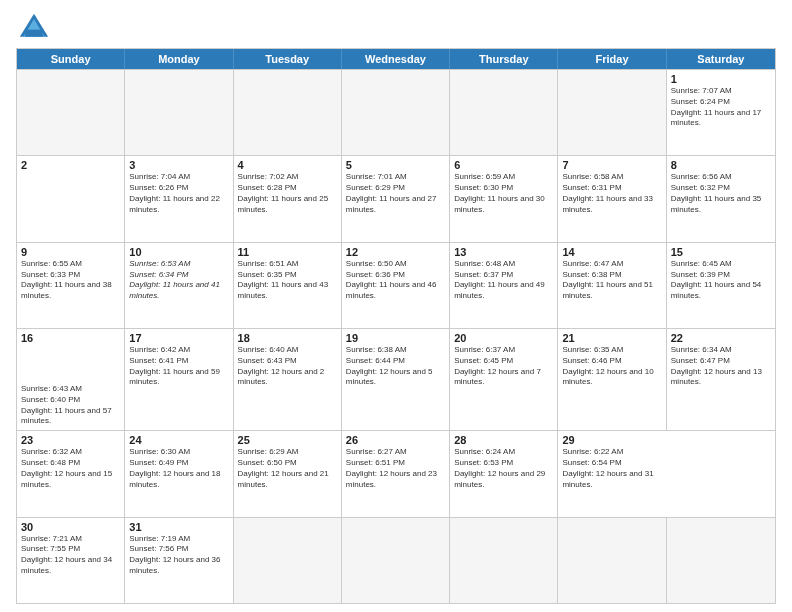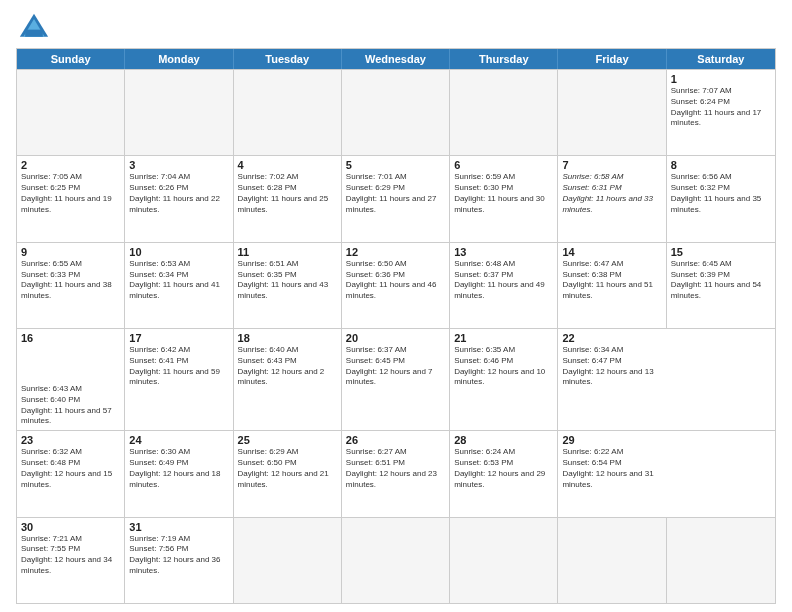--- a/index.html
+++ b/index.html
@@ -149,23 +149,20 @@
           <div class="cal-cell">
             <span class="day-num">1</span>
             <div class="day-info" style="white-space: pre-line;">Sunrise: 7:07 AM
 Sunset: 6:24 PM
 Daylight: 11 hours and 17 minutes.</div>
           </div>
         </div>
         <div class="cal-row">
           <div class="cal-cell">
             <span class="day-num">2</span>
-            <div class="day-info" style="white-space: pre-line;">Sunrise: 7:05 AM
-Sunset: 6:25 PM
-Daylight: 11 hours and 19 minutes.</div>
           </div>
           <div class="cal-cell">
             <span class="day-num">3</span>
             <div class="day-info" style="white-space: pre-line;">Sunrise: 7:04 AM
 Sunset: 6:26 PM
 Daylight: 11 hours and 22 minutes.</div>
           </div>
           <div class="cal-cell">
             <span class="day-num">4</span>
             <div class="day-info" style="white-space: pre-line;">Sunrise: 7:02 AM
@@ -179,41 +176,41 @@
 Daylight: 11 hours and 27 minutes.</div>
           </div>
           <div class="cal-cell">
             <span class="day-num">6</span>
             <div class="day-info" style="white-space: pre-line;">Sunrise: 6:59 AM
 Sunset: 6:30 PM
 Daylight: 11 hours and 30 minutes.</div>
           </div>
           <div class="cal-cell">
             <span class="day-num">7</span>
-            <div class="day-info" style="white-space: pre-line; font-style: italic;">Sunrise: 6:58 AM
+            <div class="day-info" style="white-space: pre-line;">Sunrise: 6:58 AM
 Sunset: 6:31 PM
 Daylight: 11 hours and 33 minutes.</div>
           </div>
           <div class="cal-cell">
             <span class="day-num">8</span>
             <div class="day-info" style="white-space: pre-line;">Sunrise: 6:56 AM
 Sunset: 6:32 PM
 Daylight: 11 hours and 35 minutes.</div>
           </div>
         </div>
         <div class="cal-row">
           <div class="cal-cell">
             <span class="day-num">9</span>
             <div class="day-info" style="white-space: pre-line;">Sunrise: 6:55 AM
 Sunset: 6:33 PM
 Daylight: 11 hours and 38 minutes.</div>
           </div>
           <div class="cal-cell">
             <span class="day-num">10</span>
-            <div class="day-info" style="white-space: pre-line;">Sunrise: 6:53 AM
+            <div class="day-info" style="white-space: pre-line; font-style: italic;">Sunrise: 6:53 AM
 Sunset: 6:34 PM
 Daylight: 11 hours and 41 minutes.</div>
           </div>
           <div class="cal-cell">
             <span class="day-num">11</span>
             <div class="day-info" style="white-space: pre-line;">Sunrise: 6:51 AM
 Sunset: 6:35 PM
 Daylight: 11 hours and 43 minutes.</div>
           </div>
           <div class="cal-cell">
@@ -252,20 +249,26 @@
             <span class="day-num">17</span>
             <div class="day-info" style="white-space: pre-line;">Sunrise: 6:42 AM
 Sunset: 6:41 PM
 Daylight: 11 hours and 59 minutes.</div>
           </div>
           <div class="cal-cell">
             <span class="day-num">18</span>
             <div class="day-info" style="white-space: pre-line;">Sunrise: 6:40 AM
 Sunset: 6:43 PM
 Daylight: 12 hours and 2 minutes.</div>
+          </div>
+          <div class="cal-cell">
+            <span class="day-num">19</span>
+            <div class="day-info" style="white-space: pre-line;">Sunrise: 6:38 AM
+Sunset: 6:44 PM
+Daylight: 12 hours and 5 minutes.</div>
           </div>
           <div class="cal-cell">
             <span class="day-num">20</span>
             <div class="day-info" style="white-space: pre-line;">Sunrise: 6:37 AM
 Sunset: 6:45 PM
 Daylight: 12 hours and 7 minutes.</div>
           </div>
           <div class="cal-cell">
             <span class="day-num">21</span>
             <div class="day-info" style="white-space: pre-line;">Sunrise: 6:35 AM

